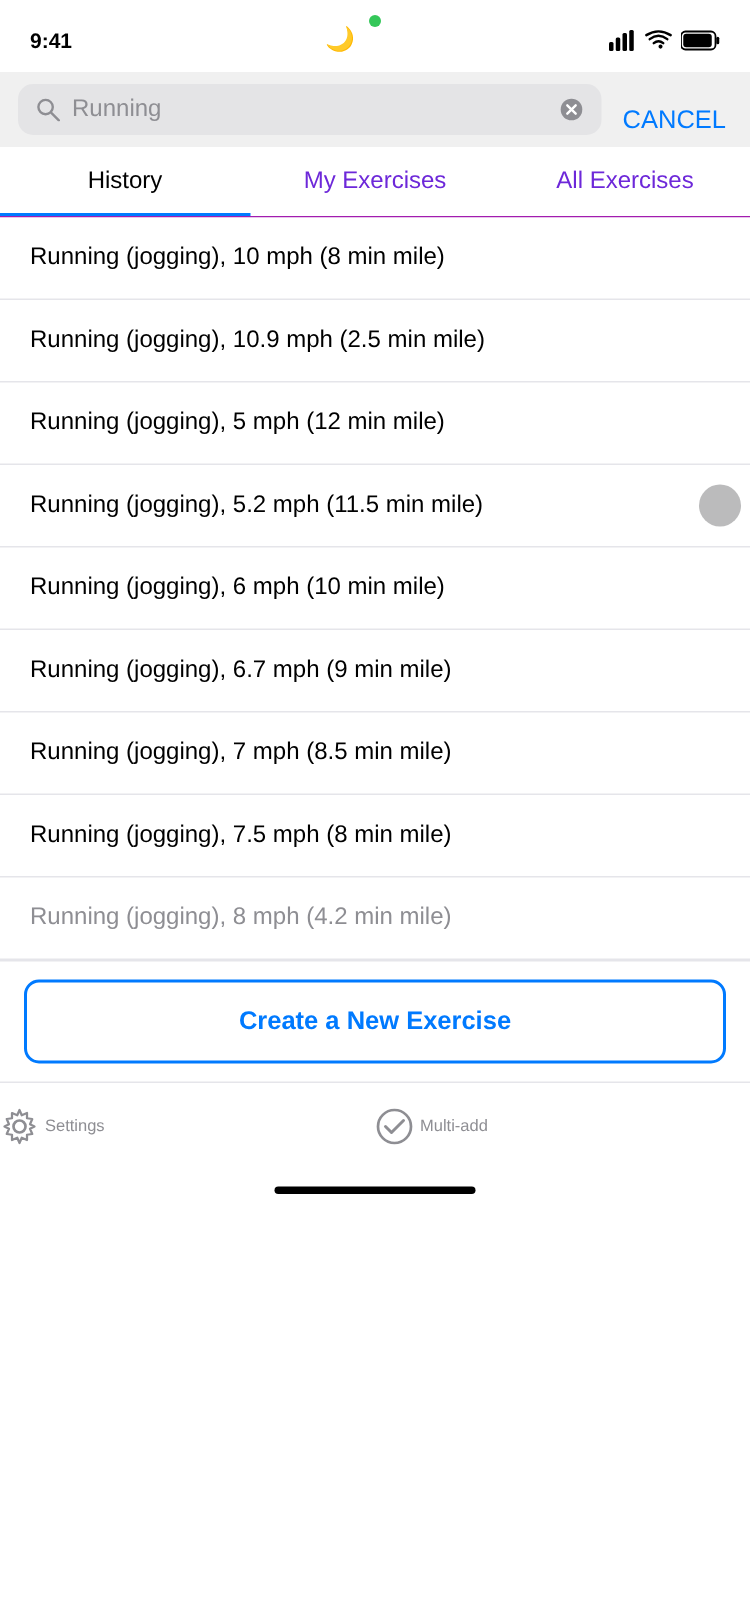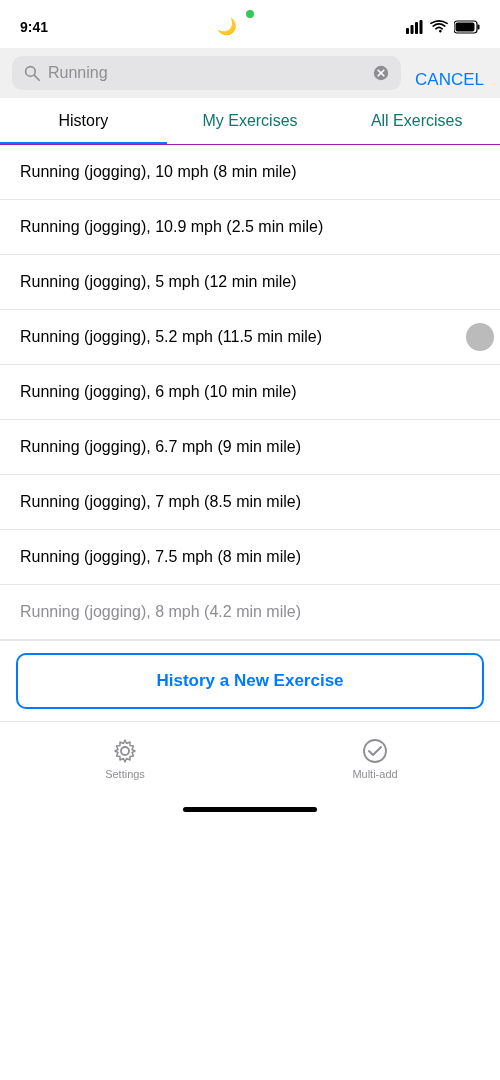--- a/index.html
+++ b/index.html
@@ -74,21 +74,21 @@
     .tabs {
       display: flex;
       border-bottom: 1px solid #a21caf;
       background: #fff;
     }
     .tab {
       flex: 1;
       text-align: center;
       padding: 14px 8px;
       font-size: 16px;
-      color: #0f766e;
+      color: #6d28d9;
       cursor: pointer;
       position: relative;
     }
     .tab.active {
       color: #000;
       font-weight: 500;
     }
     .tab.active::after {
       content: '';
       position: absolute;
@@ -137,21 +137,21 @@
     
     .bottom-bar {
       display: flex;
       border-top: 1px solid #e5e5ea;
       background: #fff;
       padding: 10px 0 0 0;
     }
     .bottom-tab {
       flex: 1;
       display: flex;
-      flex-direction: column;
+      flex-direction: row;
       align-items: center;
       gap: 4px;
       padding: 6px 0 12px 0;
       cursor: pointer;
     }
     .bottom-tab-label {
       font-size: 11px;
       color: #8e8e93;
     }
 
@@ -259,21 +259,21 @@
   </div>
   <div class="exercise-item">
     <span>Running (jogging), 7.5 mph (8 min mile)</span>
   </div>
   <div class="exercise-item dimmed">
     <span>Running (jogging), 8 mph (4.2 min mile)</span>
   </div>
 </div>
 
 <div class="create-btn-container">
-  <button class="create-btn">History a New Exercise</button>
+  <button class="create-btn">Create a New Exercise</button>
 </div>
 
 <div class="bottom-bar">
   <div class="bottom-tab">
     <svg width="26" height="26" viewBox="0 0 26 26">
       <circle cx="13" cy="13" r="4" stroke="#8e8e93" stroke-width="1.8" fill="none"></circle>
       <path d="M13 2 L14.5 5.5 L18 4 L18 7.5 L21.5 8 L20 11.5 L23 13 L20 14.5 L21.5 18 L18 18.5 L18 22 L14.5 20.5 L13 24 L11.5 20.5 L8 22 L8 18.5 L4.5 18 L6 14.5 L3 13 L6 11.5 L4.5 8 L8 7.5 L8 4 L11.5 5.5 Z" stroke="#8e8e93" stroke-width="1.5" fill="none" stroke-linejoin="round"></path>
     </svg>
     <span class="bottom-tab-label">Settings</span>
   </div>

